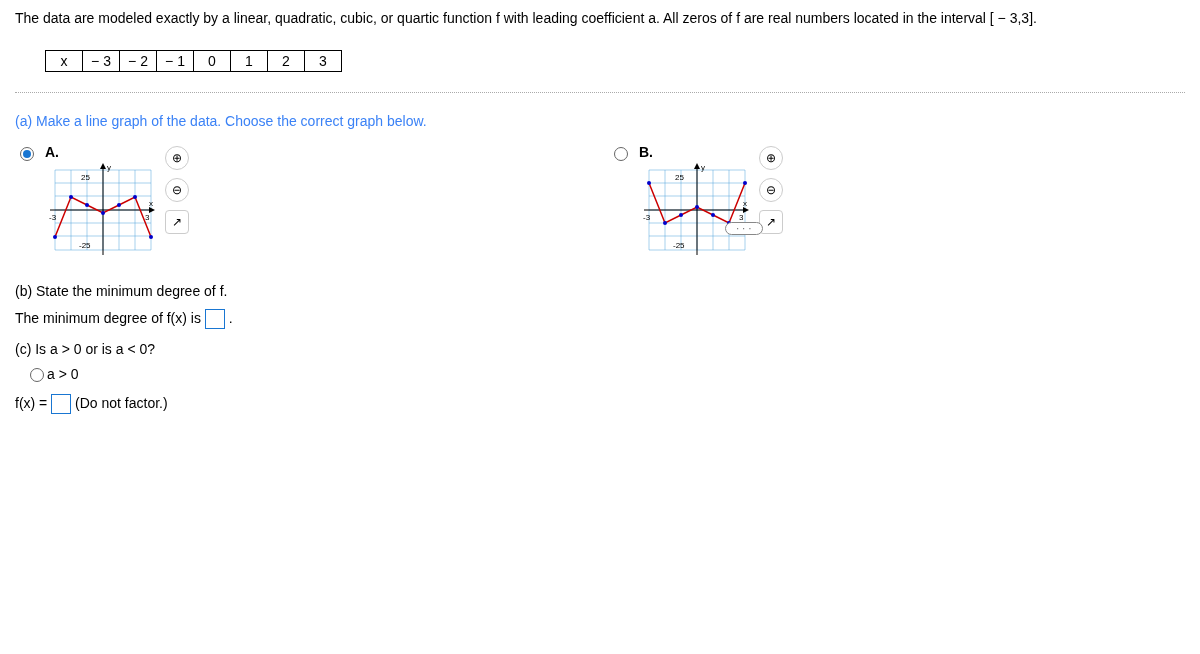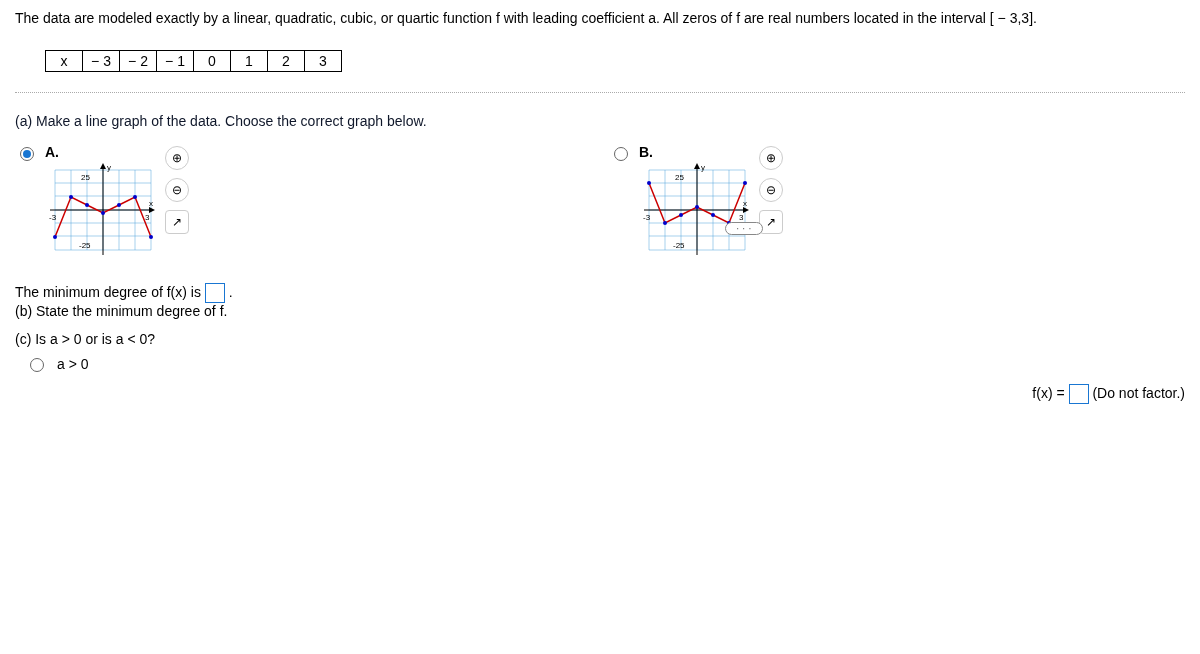--- a/index.html
+++ b/index.html
@@ -35,21 +35,21 @@
     left: 710px;
     top: 130px;
     border: 1px solid #888;
     border-radius: 10px;
     padding: 0 10px;
     font-size: 10px;
     color: #666;
     background: #fff;
   }
   .part-a-text {
-    color: #0f172a;
+    color: #3b82f6;
     margin-bottom: 15px;
   }
   .options-row {
     display: flex;
     gap: 420px;
     margin-bottom: 20px;
   }
   .option {
     display: flex;
     align-items: flex-start;
@@ -133,21 +133,20 @@
     height: 18px;
     border: 1px solid #1976d2;
     vertical-align: middle;
   }
   .sign-options {
     margin: 8px 0 12px 10px;
   }
   .sign-options label {
     display: flex;
     align-items: center;
-    gap: 10px;
     margin: 4px 0;
   }
   .opt-label {
     font-weight: bold;
   }
 </style>
 </head>
 <body>
 
 <div class="problem-text">The data are modeled exactly by a linear, quadratic, cubic, or quartic function f with leading coefficient a. All zeros of f are real numbers located in the interval [ − 3,3].</div>
@@ -277,37 +276,37 @@
         <div class="ctrl-btn">⊕</div>
         <div class="ctrl-btn">⊖</div>
         <div class="ctrl-btn square">↗</div>
       </div>
     </div>
   </div>
 
 </div>
 
 <div class="part-b">
+  <div>(b) State the minimum degree of f.</div>
   <div style="margin-top:10px;">
     <span>The minimum degree of f(x) is </span>
     <span class="blank-box"></span>
     <span>.</span>
   </div>
-  <div>(b) State the minimum degree of f.</div>
 </div>
 
 <div class="part-c">
   <div>(c) Is a &gt; 0 or is a &lt; 0?</div>
   <div class="sign-options">
     <label>
       <input type="radio" class="radio" name="sign" style="">
       <span>a &gt; 0</span>
     </label>
   </div>
 </div>
 
 <div class="part-d">
-  <div style="margin-top:10px;text-align:right;">
+  <div style="margin-top:10px;">
     <span>f(x) = </span>
     <span class="blank-box"></span>
     <span> (Do not factor.)</span>
   </div>
 </div>
 
 </body></html>

